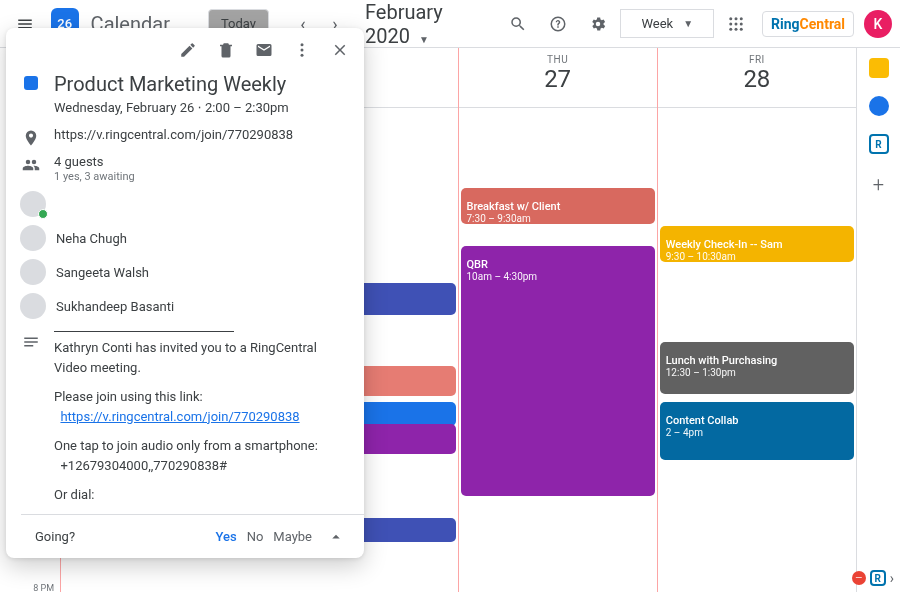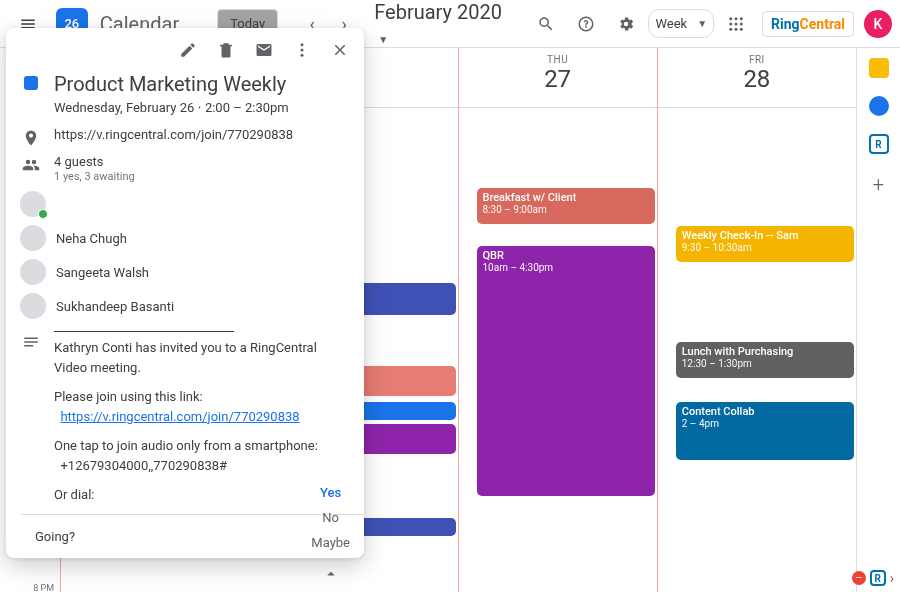--- a/index.html
+++ b/index.html
@@ -10,39 +10,39 @@
 .menu-btn { width: 40px; height: 40px; display: flex; align-items: center; justify-content: center; cursor: pointer; border-radius: 50%; }
 .logo { width: 32px; height: 32px; background: #1a73e8; border-radius: 6px; display: flex; align-items: center; justify-content: center; color: #fff; font-size: 13px; font-weight: 500; }
 .app-name { font-size: 20px; color: #5f6368; font-weight: 400; margin-left: 4px; }
 .today-btn { margin-left: 30px; padding: 6px 12px; border: 1px solid #dadce0; border-radius: 4px; font-size: 13px; color: #3c4043; cursor: pointer; background: #a3a3a3; }
 .nav-arrows { display: flex; margin-left: 12px; gap: 4px; }
 .nav-arrow { width: 28px; height: 28px; display: flex; align-items: center; justify-content: center; cursor: pointer; color: #5f6368; font-size: 18px; }
 .month-title { font-size: 20px; color: #3c4043; margin-left: 8px; }
 .dropdown-caret { font-size: 10px; color: #5f6368; margin-left: 4px; }
 .header-right { margin-left: auto; display: flex; align-items: center; gap: 4px; }
 .icon-btn { width: 36px; height: 36px; display: flex; align-items: center; justify-content: center; cursor: pointer; color: #5f6368; border-radius: 50%; }
-.view-select { padding: 6px 6px; border: 1px solid #dadce0; border-radius: 11px; font-size: 13px; color: #3c4043; display: flex; align-items: center; gap: 6px; cursor: pointer; }
+.view-select { padding: 6px 20px; border: 1px solid #dadce0; border-radius: 0; font-size: 13px; color: #3c4043; display: flex; align-items: center; gap: 6px; cursor: pointer; }
 .brand-logo { font-size: 14px; font-weight: 700; padding: 4px 8px; border: 1px solid #dadce0; border-radius: 4px; margin-left: 4px; }
 .brand-ring { color: #0073ae; }
 .brand-central { color: #ff8800; }
 .avatar { width: 28px; height: 28px; border-radius: 50%; background: #e91e63; color: #fff; display: flex; align-items: center; justify-content: center; font-size: 14px; font-weight: 500; margin-left: 6px; }
 
 
 .main { display: flex; height: 544px; }
 .calendar-area { flex: 1; position: relative; display: flex; }
 .time-gutter { width: 60px; position: relative; }
 .time-label { position: absolute; right: 6px; font-size: 9px; color: #70757a; transform: translateY(-50%); }
 .day-columns { flex: 1; display: flex; position: relative; }
 .day-column { flex: 1; border-left: 1px solid #fca5a5; position: relative; }
 .day-header { height: 60px; text-align: center; padding-top: 6px; border-bottom: 1px solid #dadce0; }
 .day-name { font-size: 10px; color: #70757a; text-transform: uppercase; letter-spacing: 0.5px; }
 .day-num { font-size: 24px; color: #3c4043; font-weight: 400; }
 .events-area { position: relative; height: 484px; }
 
-.event { position: absolute; left: 18px; right: 2px; border-radius: 5px; padding: 3px 6px; font-size: 11px; color: #fff; overflow: hidden; cursor: pointer; }
+.event { position: absolute; left: 2px; right: 2px; border-radius: 5px; padding: 12px 6px; font-size: 11px; color: #fff; overflow: hidden; cursor: pointer; }
 .event-title { font-weight: 500; white-space: nowrap; overflow: hidden; text-overflow: ellipsis; }
 .event-time { font-size: 10px; opacity: 0.95; white-space: nowrap; overflow: hidden; text-overflow: ellipsis; }
 
 
 .right-sidebar { width: 44px; border-left: 1px solid #dadce0; display: flex; flex-direction: column; align-items: center; padding-top: 10px; gap: 18px; }
 .sidebar-icon { width: 20px; height: 20px; border-radius: 4px; cursor: pointer; }
 .keep-icon { background: #fbbc04; }
 .tasks-icon { background: #1a73e8; border-radius: 50%; }
 .rc-icon { background: #fff; border: 2px solid #0073ae; border-radius: 4px; position: relative; }
 .rc-icon::after { content: 'R'; position: absolute; inset: 0; display: flex; align-items: center; justify-content: center; font-size: 10px; font-weight: 700; color: #0073ae; }
@@ -70,21 +70,21 @@
 .guest-avatar { width: 26px; height: 26px; border-radius: 50%; background: #dadce0; position: relative; margin-left: -34px; }
 .guest-check { position: absolute; bottom: -2px; right: -2px; width: 10px; height: 10px; background: #34a853; border-radius: 50%; border: 1px solid #fff; }
 .guest-name { font-size: 13px; color: #3c4043; }
 .guest-role { font-size: 11px; color: #70757a; }
 .desc-divider { border-top: 1px solid #3c4043; width: 180px; margin: 10px 0 6px 0; }
 .desc-text { font-size: 13px; color: #3c4043; line-height: 1.5; margin-bottom: 10px; }
 .desc-link { color: #1a73e8; text-decoration: underline; }
 
 .popup-footer { height: 44px; border-top: 1px solid #dadce0; display: flex; align-items: center; padding: 0 14px; gap: 14px; margin-left: 15px; }
 .footer-label { font-size: 13px; color: #3c4043; }
-.rsvp-options { margin-left: auto; display: flex; gap: 10px; align-items: center; flex-direction: column; }
+.rsvp-options { margin-left: auto; display: flex; gap: 10px; align-items: center; }
 .rsvp-btn { font-size: 13px; color: #5f6368; cursor: pointer; }
 .rsvp-active { color: #1a73e8; font-weight: 500; }
 .expand-btn { width: 28px; height: 28px; display: flex; align-items: center; justify-content: center; color: #5f6368; cursor: pointer; }
 
 svg { width: 18px; height: 18px; fill: currentColor; }
 </style>
 </head>
 <body>
 
 <div class="header">
@@ -179,40 +179,40 @@
       </div>
 
       <div class="day-column">
         <div class="day-header">
           <div class="day-name">THU</div>
           <div class="day-num">27</div>
         </div>
         <div class="events-area">
           <div class="event" style="top:80px;height:36px;background:#d8695f">
             <div class="event-title">Breakfast w/ Client</div>
-            <div class="event-time">8:30 – 9:00am</div>
+            <div class="event-time">7:30 – 9:30am</div>
           </div>
           <div class="event" style="top:138px;height:250px;background:#8e24aa">
             <div class="event-title">QBR</div>
             <div class="event-time">10am – 4:30pm</div>
           </div>
         </div>
       </div>
 
       <div class="day-column">
         <div class="day-header">
           <div class="day-name">FRI</div>
           <div class="day-num">28</div>
         </div>
         <div class="events-area">
           <div class="event" style="top:118px;height:36px;background:#f4b400">
             <div class="event-title">Weekly Check-In -- Sam</div>
             <div class="event-time">9:30 – 10:30am</div>
           </div>
-          <div class="event" style="top:234px;height:36px;background:#616161">
+          <div class="event" style="top:234px;height:52px;background:#616161">
             <div class="event-title">Lunch with Purchasing</div>
             <div class="event-time">12:30 – 1:30pm</div>
           </div>
           <div class="event" style="top:294px;height:58px;background:#0369a1">
             <div class="event-title">Content Collab</div>
             <div class="event-time">2 – 4pm</div>
           </div>
         </div>
       </div>
 

